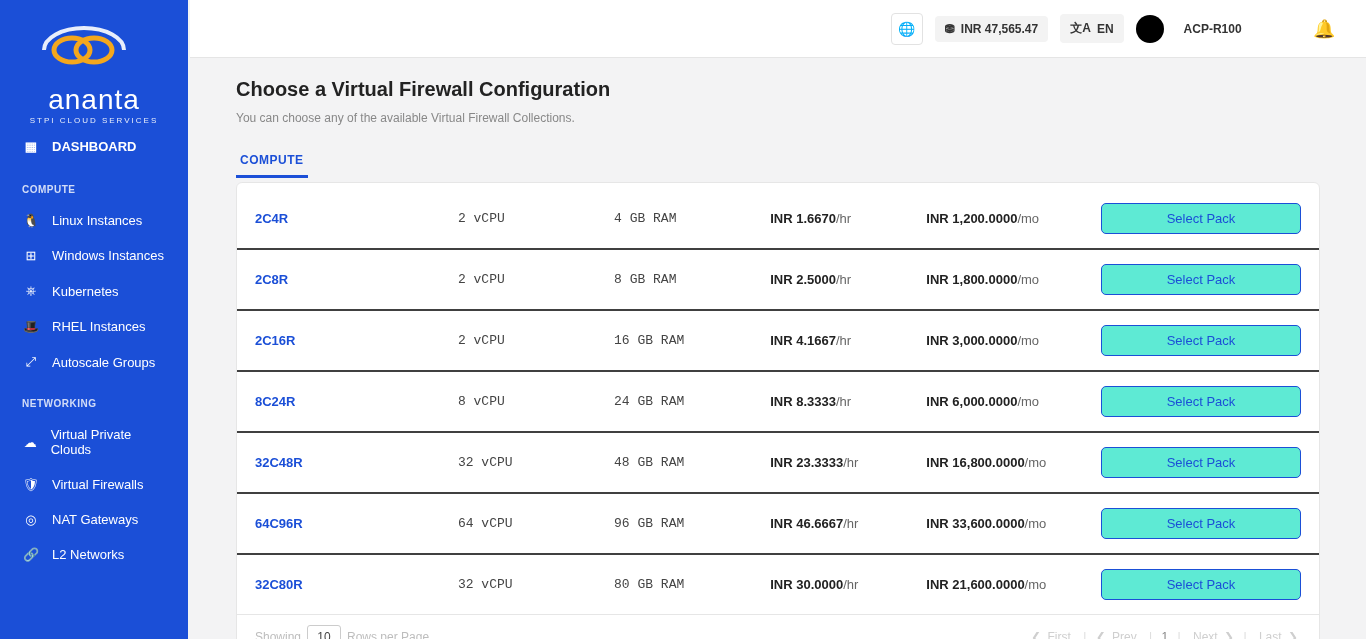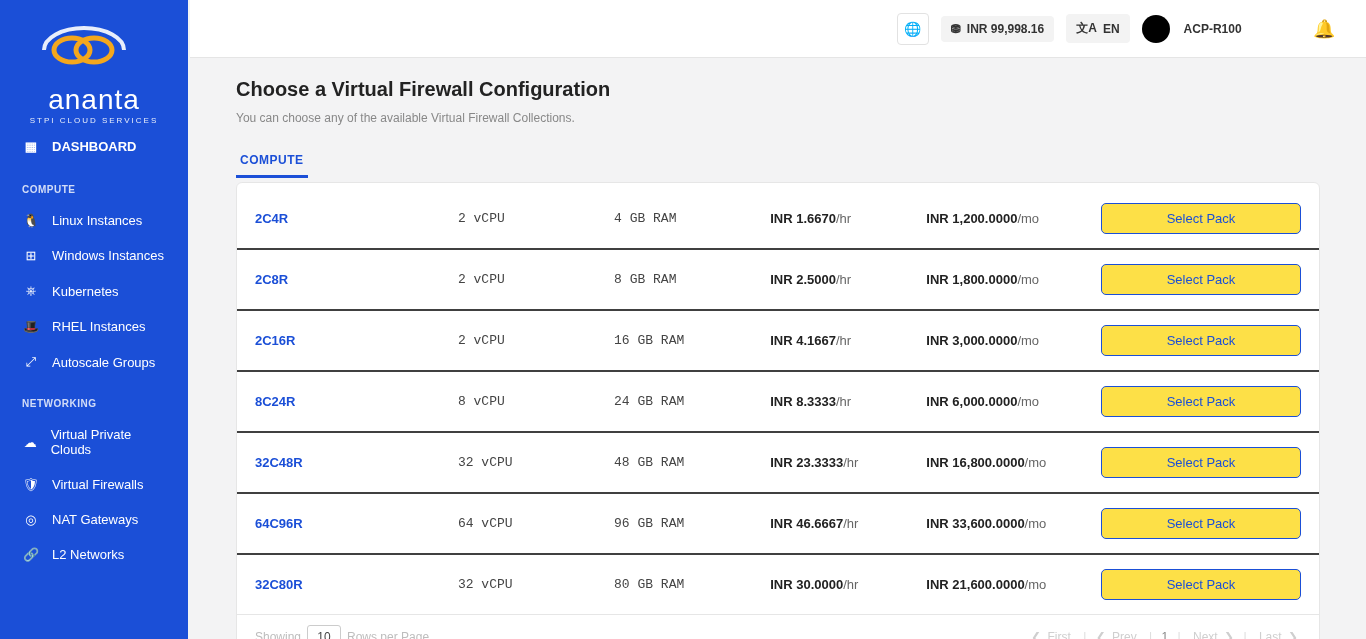--- a/index.html
+++ b/index.html
@@ -126,21 +126,21 @@
     border-bottom:2px solid #404040;
   }
   .plan-row:last-of-type{ border-bottom:1px solid #e6e6e6; }
   .plan-name { color:#1b4fd7; font-weight:600; }
   .plan-row .muted { color:#444;font-family:Liberation Mono, monospace; }
   .price b { font-weight:700; color:#222; }
   .price .per { color:#666; }
   .select-btn {
     border:1px solid #1b4fd7;
     color:#1b4fd7;
-    background:#fde047;
+    background:#5eead4;
     border-radius:5px;
     padding:7px 0;
     text-align:center;
     font-size:13px;
     cursor:pointer;
     width:200px;
     justify-self:end;
   }
 
   .pager {
@@ -222,27 +222,27 @@
 
   <div class="divider-vertical"></div>
 
   <div class="main">
     <div class="topbar">
       <div class="square-icon-btn">
         <span>🌐</span>
       </div>
       <div class="chip">
         <span>⛃</span>
-        <span>INR 99,998.16</span>
+        <span>INR 47,565.47</span>
       </div>
       <div class="chip">
         <span>文A</span>
         <span>EN</span>
       </div>
-      <div style="display:flex;align-items:center;gap:14px;">
+      <div style="display:flex;align-items:center;gap:20px;">
         <span class="avatar"></span>
         <span class="username">ACP-R100</span>
       </div>
       <span class="bell">
         <span>🔔</span>
       </span>
     </div>
 
     <div class="content">
       <h1 class="page-title">Choose a Virtual Firewall Configuration</h1>

